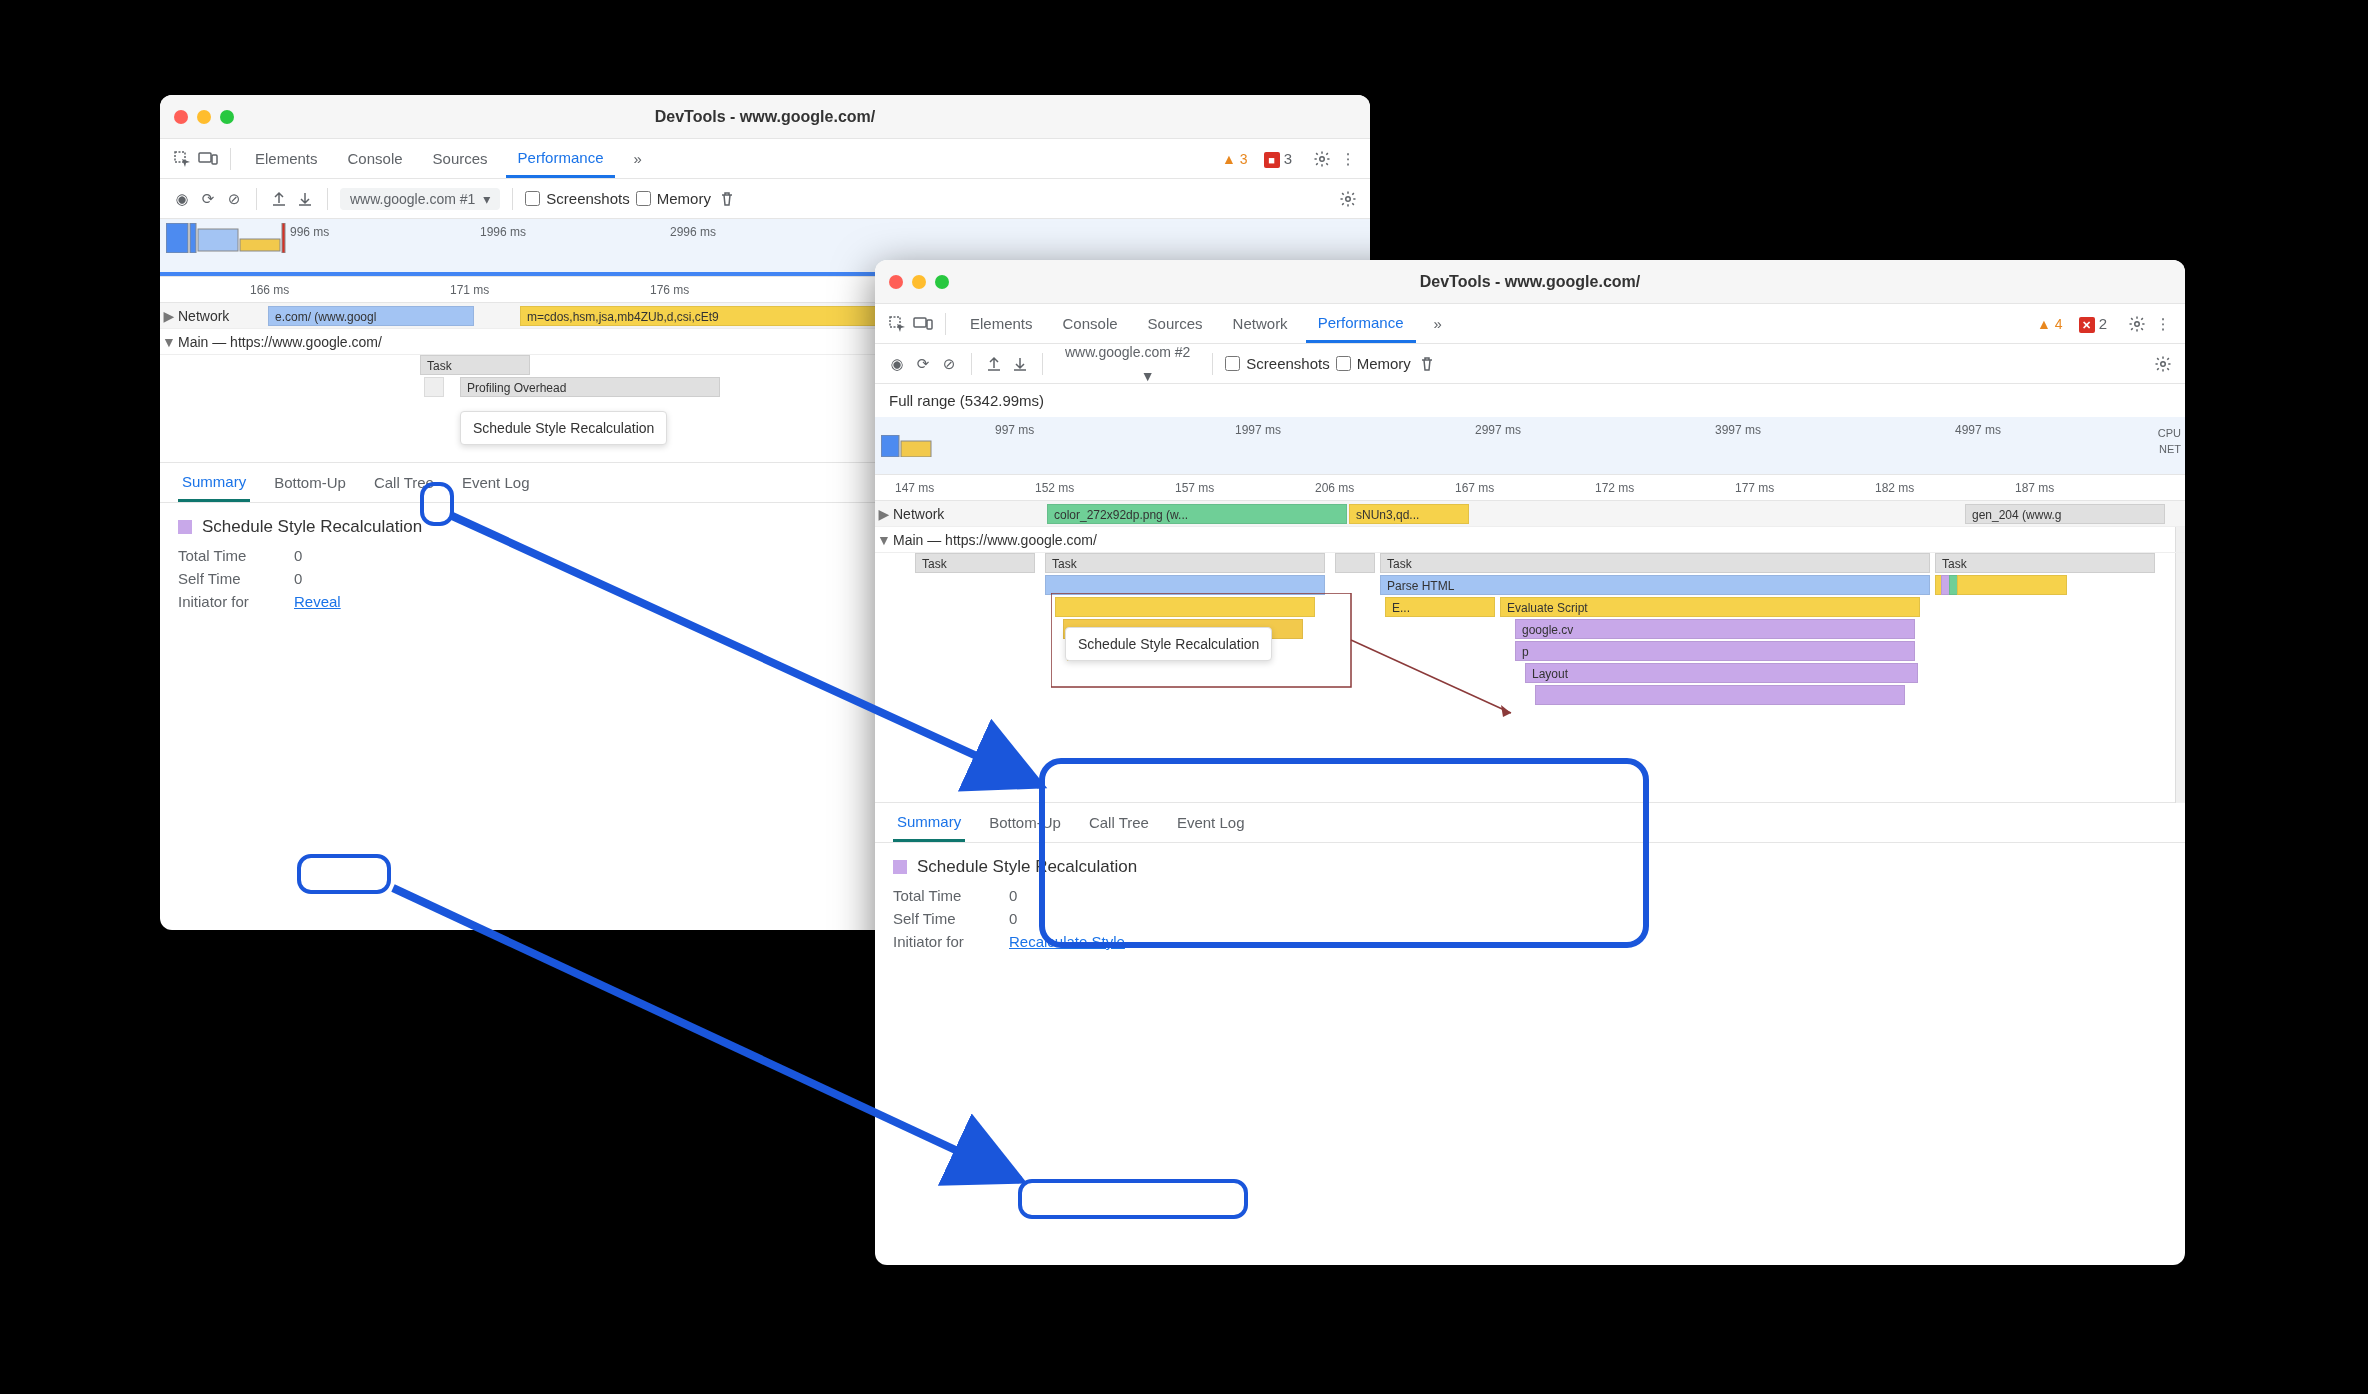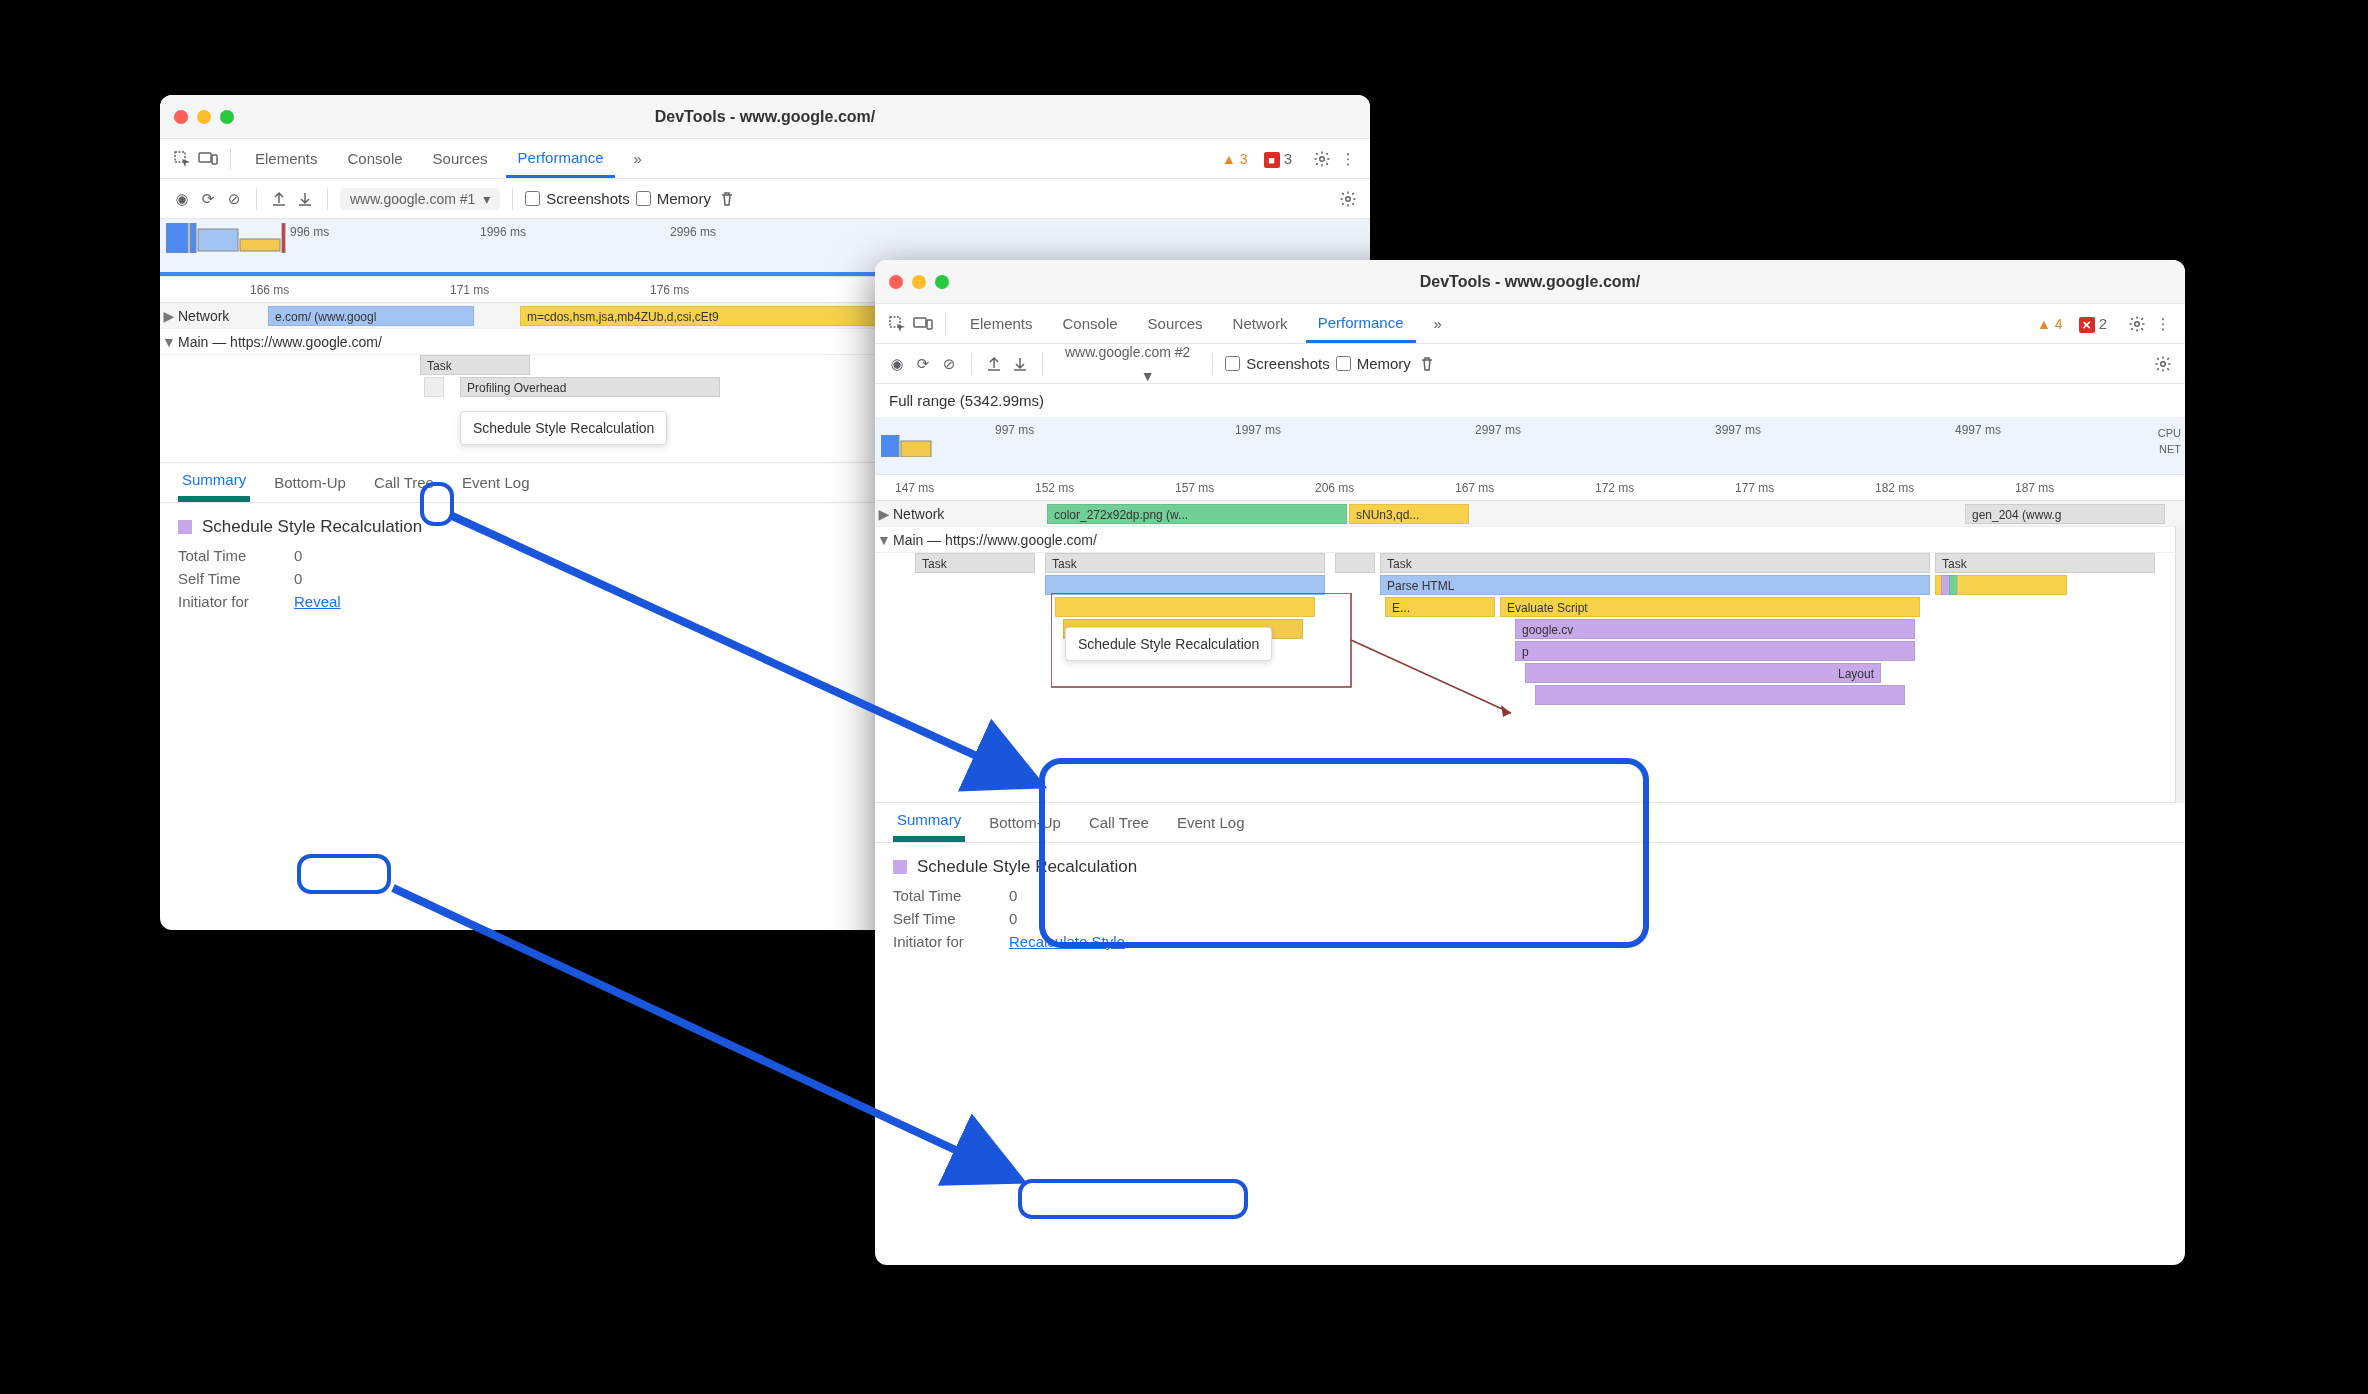--- a/index.html
+++ b/index.html
@@ -78,21 +78,21 @@
     color:#333; border:1px solid rgba(0,0,0,.08);}
   .bar.gray  { background:#e0e0e0;} .bar.gray2{background:#eee;}
   .bar.yellow{ background:#f6d24b;} .bar.yellow2{background:#f2c94c;}
   .bar.purple{ background:#c8a8e9;} .bar.blue  { background:#a3c4f3;}
   .bar.green { background:#6fcf97;}
   .detail-tabs {
     height:40px; display:flex; align-items:center; gap:20px; padding:0 18px;
     border-bottom:1px solid #e5e5e5; font-size:15px; color:#5f6368;
   }
   .detail-tabs .dtab { padding:0 4px; height:100%; display:flex; align-items:center; cursor:pointer;}
-  .detail-tabs .dtab.active { color:#1a73e8; border-bottom:6px solid #0f766e;}
+  .detail-tabs .dtab.active { color:#1a73e8; border-bottom:3px solid #0f766e;}
   .summary { padding:14px 18px; font-size:15px; color:#5f6368;}
   .summary h4 { font-weight:500; color:#333; display:flex; align-items:center; gap:10px; font-size:17px; margin-bottom:10px;}
   .swatch { width:14px; height:14px; background:#c8a8e9; display:inline-block;}
   .summary .row { display:flex; gap:16px; margin:6px 0;}
   .summary .row .k { width:100px; color:#5f6368;}
   .summary a { color:#1a73e8; text-decoration:underline;}
   .highlight-box { border:4px solid #1a56db; border-radius:14px; position:absolute; pointer-events:none;}
   .tooltip {
     position:absolute; background:#fff; border:1px solid #ddd; border-radius:4px;
     padding:8px 12px; font-size:14px; box-shadow:0 2px 6px rgba(0,0,0,.15); white-space:nowrap;
@@ -416,21 +416,21 @@
       <div class="bar yellow2" style="left:188px; width:240px;"></div>
       <div class="bar purple" style="left:640px; width:400px;">google.cv</div>
     </div>
 
     <div class="flame-row">
       <div class="bar yellow" style="left:192px; width:40px;"></div>
       <div class="bar purple" style="left:640px; width:400px;">p</div>
     </div>
 
     <div class="flame-row">
-      <div class="bar purple" style="left:650px; width:356px;text-align:right;">Layout</div>
+      <div class="bar purple" style="left:650px; width:393px;">Layout</div>
     </div>
 
     <div class="flame-row">
       <div class="bar purple" style="left:660px; width:370px;"></div>
     </div>
 
     <svg style="position:absolute; left:176px; top:40px; width:480px; height:130px; pointer-events:none;">
       <rect x="0" y="0" width="300" height="94" fill="none" stroke="#8b3a3a" stroke-width="1.5"></rect>
       <path d="M300 47 L460 120" stroke="#8b3a3a" stroke-width="1.5" fill="none"></path>
       <polygon points="460,120 450,112 452,124" fill="#8b3a3a"></polygon>

